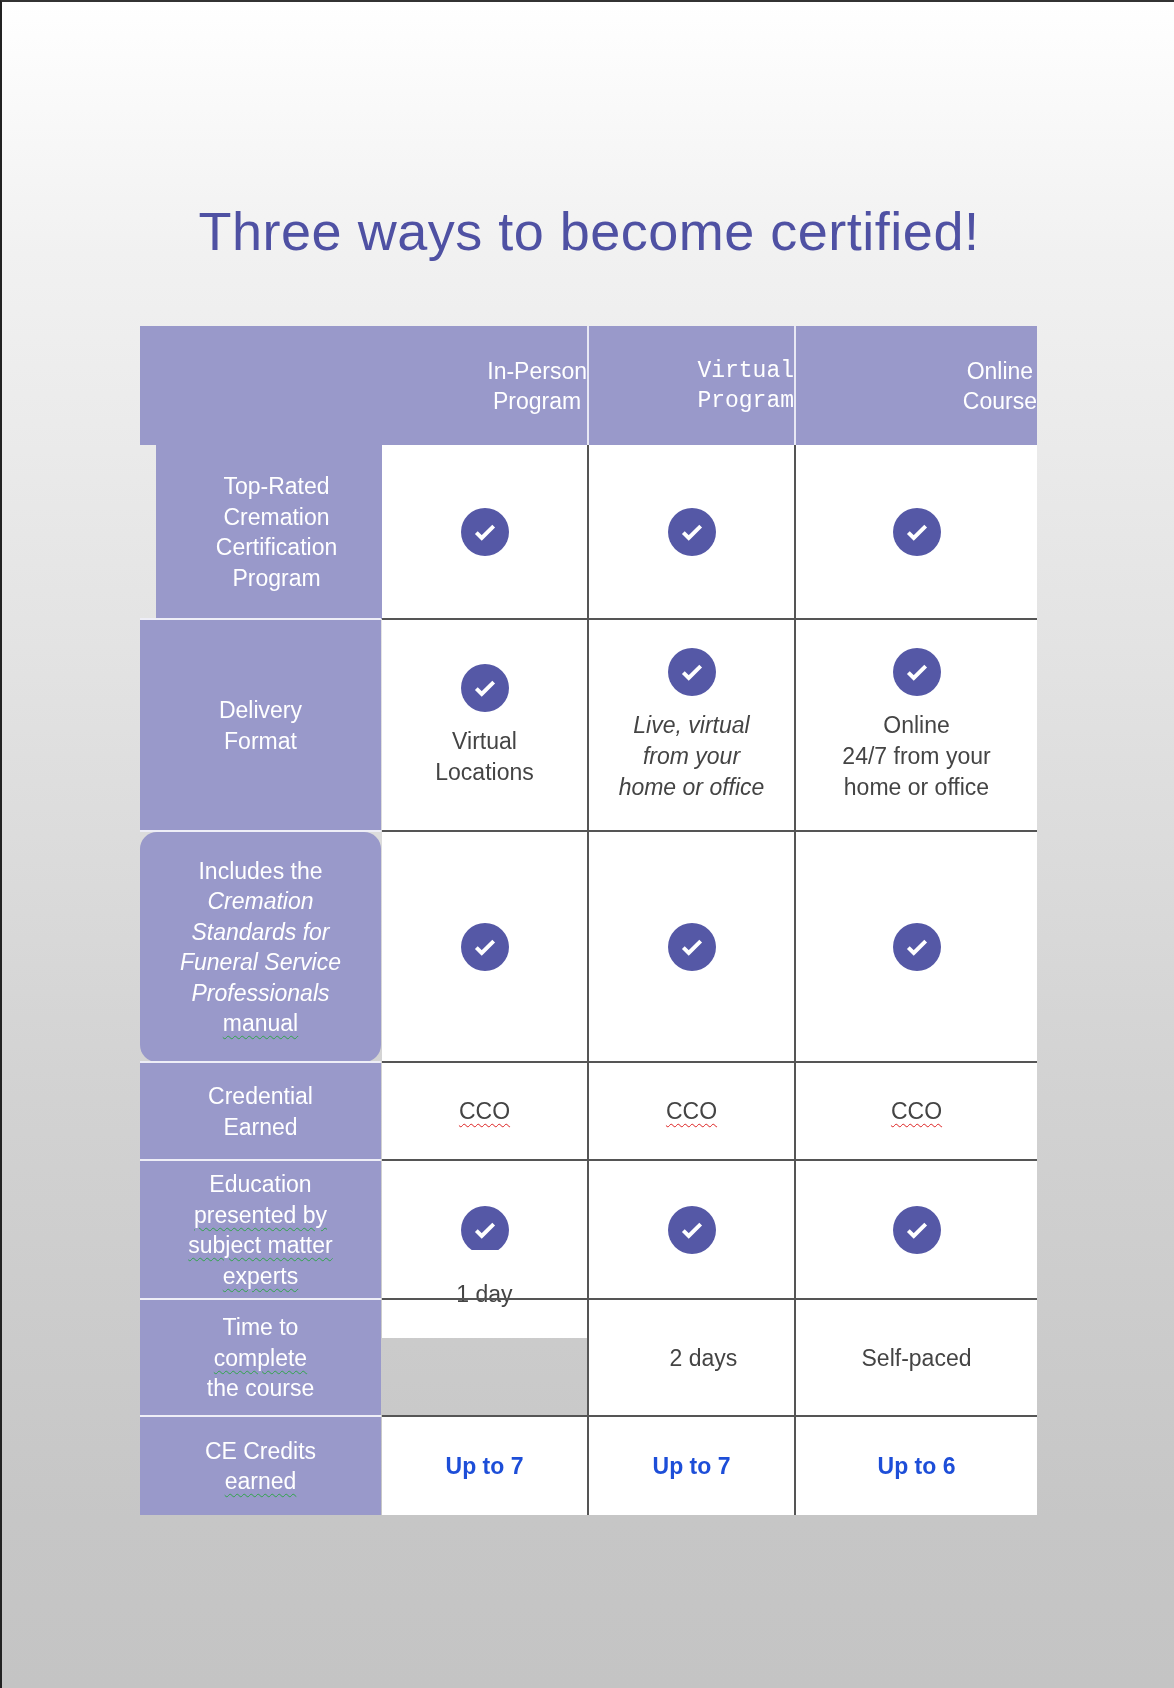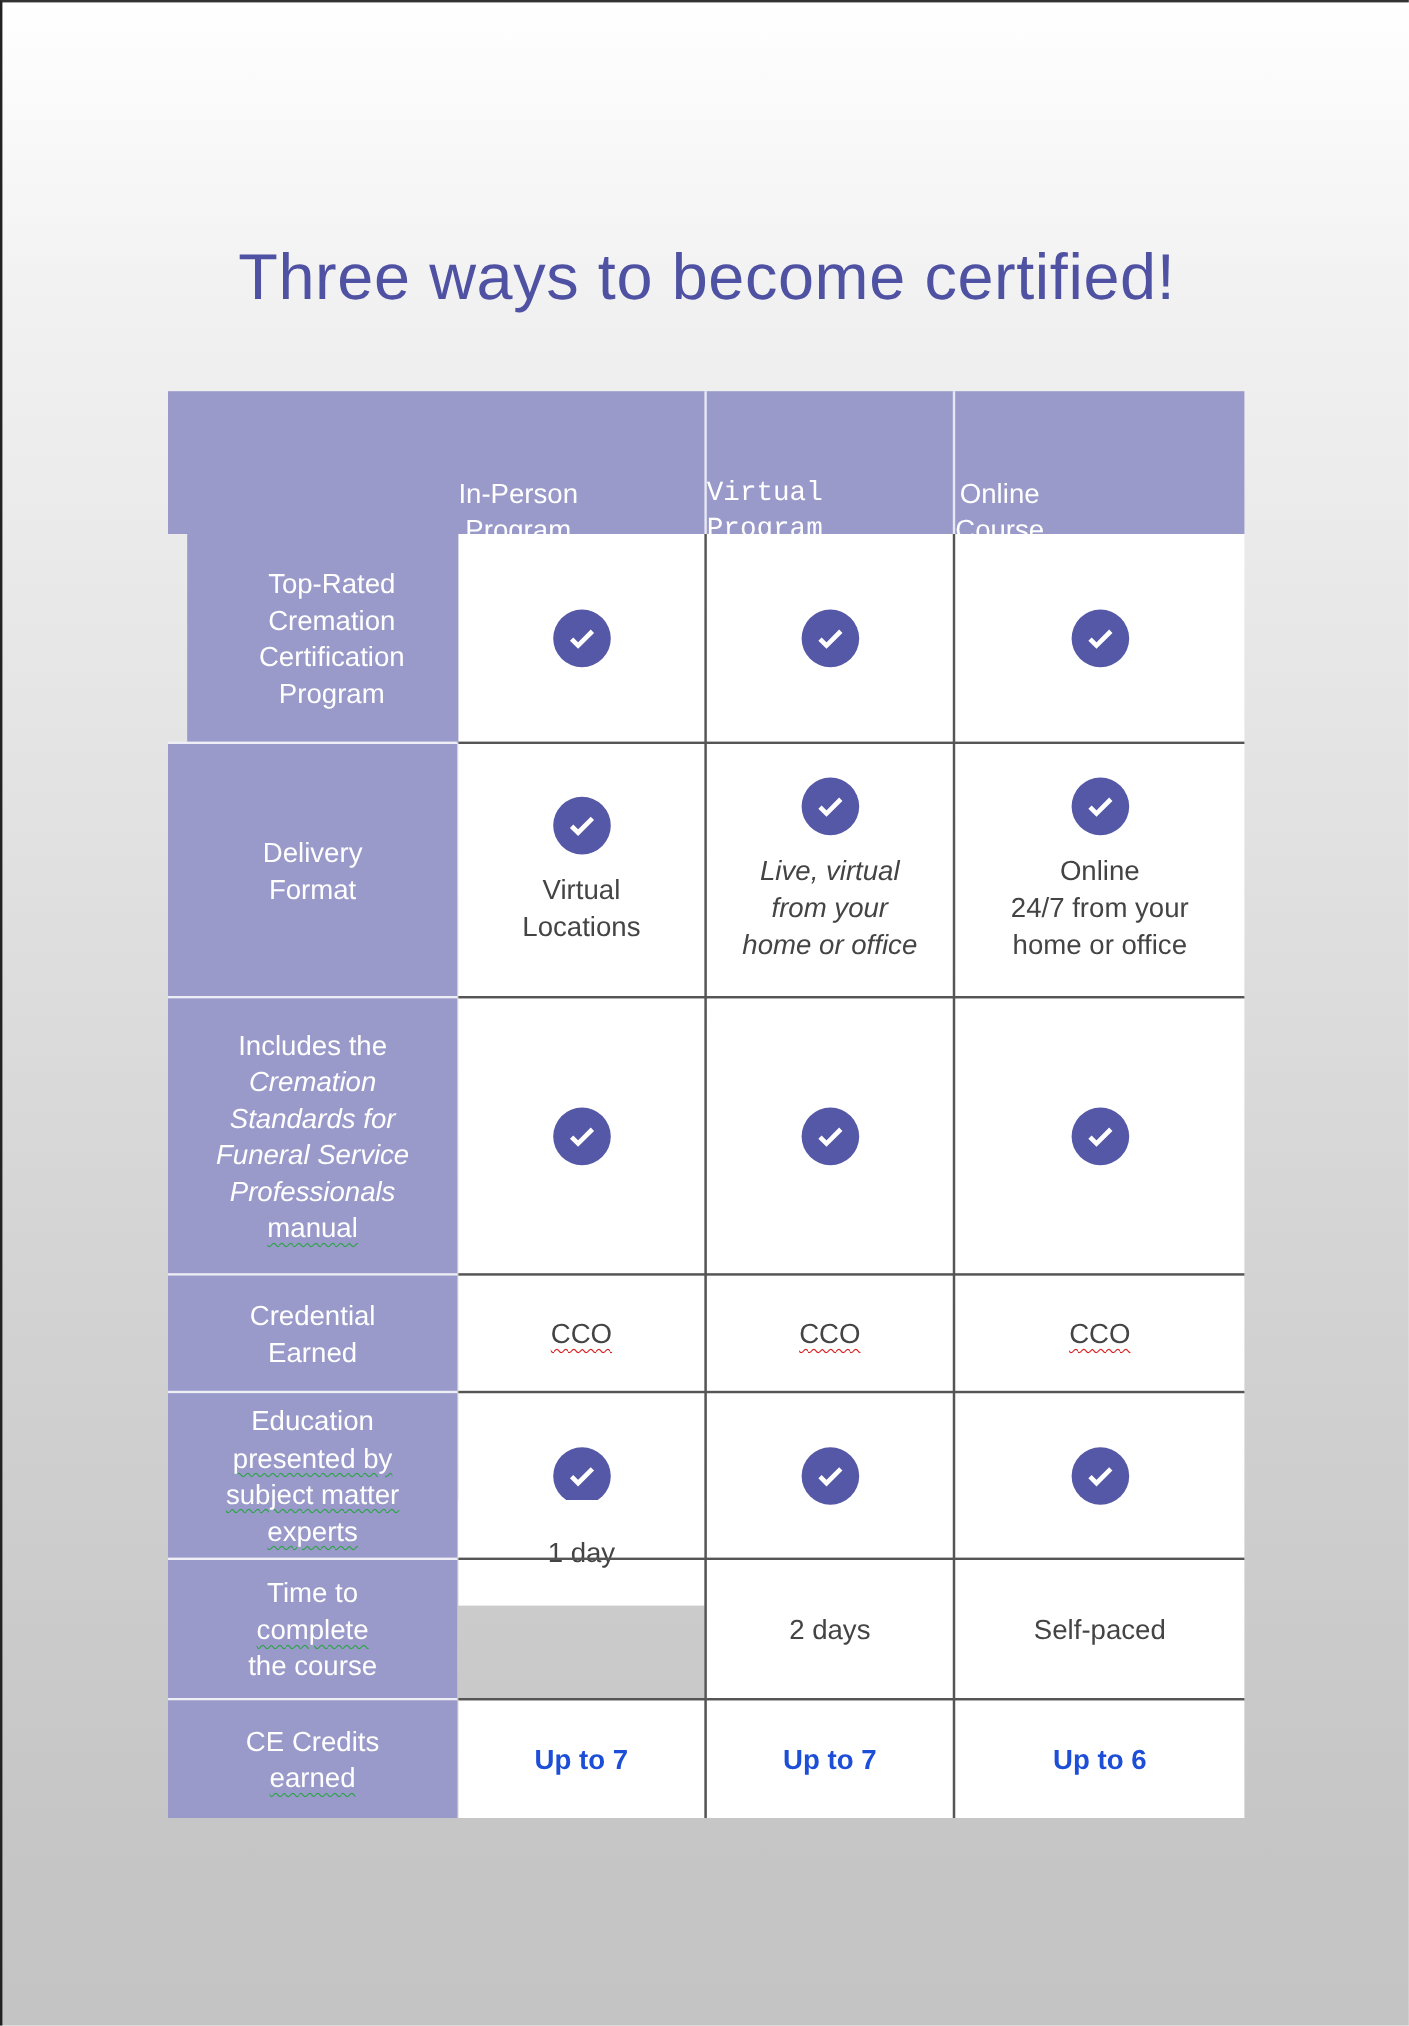--- a/index.html
+++ b/index.html
@@ -5,22 +5,22 @@
   html,body{margin:0;padding:0;}
   body{width:1174px;height:1688px;position:relative;overflow:hidden;
     background:linear-gradient(180deg,#ffffff 0%,#f1f1f1 15%,#e2e2e2 40%,#d2d2d2 65%,#c6c6c6 90%,#c4c4c4 100%);
     border-top:2px solid #333;border-left:2px solid #222;box-sizing:border-box;
     font-family:"Liberation Sans","DejaVu Sans",sans-serif;}
   .title{position:absolute;left:0;width:1174px;top:198px;text-align:center;
     font-size:54px;font-weight:400;color:#4f51a3;letter-spacing:0.5px;margin:0;}
   .tbl{position:absolute;left:138px;top:324px;width:897px;}
   .hdr{position:absolute;top:0;height:119px;background:#9999ca;}
   .hdr-blank{left:0;width:897px;}
-  .hcell{position:absolute;top:0;height:119px;display:flex;align-items:center;justify-content:flex-start;
-    text-align:center;color:#fff;font-size:23px;line-height:30px;margin-top:40px;}
+  .hcell{position:absolute;top:0;height:119px;display:flex;align-items:center;justify-content:flex-end;
+    text-align:center;color:#fff;font-size:23px;line-height:30px;}
   .vsep-h{position:absolute;top:0;height:119px;width:2px;background:#e8e8f4;}
   .label{position:absolute;left:0;width:241px;background:#9999ca;color:#fff;font-size:23px;line-height:30.5px;
     display:flex;align-items:center;justify-content:center;text-align:center;box-sizing:border-box;padding:0 6px;}
   .lsep{position:absolute;left:0;width:241px;height:2px;background:#eeeef7;}
   .cell{position:absolute;background:#fff;display:flex;flex-direction:column;align-items:center;justify-content:center;
     text-align:center;color:#444;font-size:23px;line-height:31px;}
   .hline{position:absolute;left:242px;width:655px;height:2px;background:#555;}
   .vline{position:absolute;width:2px;background:#555;}
   .check{width:48px;height:48px;border-radius:50%;background:#5558a6;display:flex;align-items:center;justify-content:center;}
   .check svg{width:26px;height:26px;}
@@ -51,21 +51,21 @@
   </div>
 
   <div class="label" style="top:119px;height:174px;margin-left:16px;">
     <div><span>Top-Rated</span><br><span>Cremation</span><br><span>Certification</span><br><span>Program</span></div>
   </div>
   <div class="lsep" style="top:292px;"></div>
   <div class="label" style="top:294px;height:211px;">
     <div><span>Delivery</span><br><span>Format</span></div>
   </div>
   <div class="lsep" style="top:504px;"></div>
-  <div class="label" style="top:506px;height:230px;">
+  <div class="label" style="top:506px;height:230px;border-radius:17px;">
     <div><span>Includes the</span><br><span class="ital">Cremation</span><br><span class="ital">Standards for</span><br><span class="ital">Funeral Service</span><br><span class="ital">Professionals</span><br><span class="wavy-g">manual</span></div>
   </div>
   <div class="lsep" style="top:735px;"></div>
   <div class="label" style="top:737px;height:97px;">
     <div><span>Credential</span><br><span>Earned</span></div>
   </div>
   <div class="lsep" style="top:833px;"></div>
   <div class="label" style="top:835px;height:138px;">
     <div><span>Education</span><br><span class="wavy-g">presented by</span><br><span class="wavy-g">subject matter</span><br><span class="wavy-g">experts</span></div>
   </div>
@@ -178,21 +178,21 @@
     <div class="check">
         <svg viewBox="0 0 24 24">
           <path d="M4 12.5l5 5L20 6.5" fill="none" stroke="#fff" stroke-width="3.6"></path>
         </svg>
       </div>
   </div>
 
   <div class="cell" style="left:242px;top:924px;width:205px;height:88px;">
     <span>1 day</span>
   </div>
-  <div class="cell" style="left:449px;top:974px;width:205px;height:116px;">
+  <div class="cell" style="left:449px;top:974px;width:205px;height:116px;padding-left:12px;">
     <span>2 days</span>
   </div>
   <div class="cell" style="left:656px;top:974px;width:241px;height:116px;">
     <span>Self-paced</span>
   </div>
 
   <div class="cell" style="left:242px;top:1091px;width:205px;height:98px;">
     <span class="bold-purple">Up to 7</span>
   </div>
   <div class="cell" style="left:449px;top:1091px;width:205px;height:98px;">

